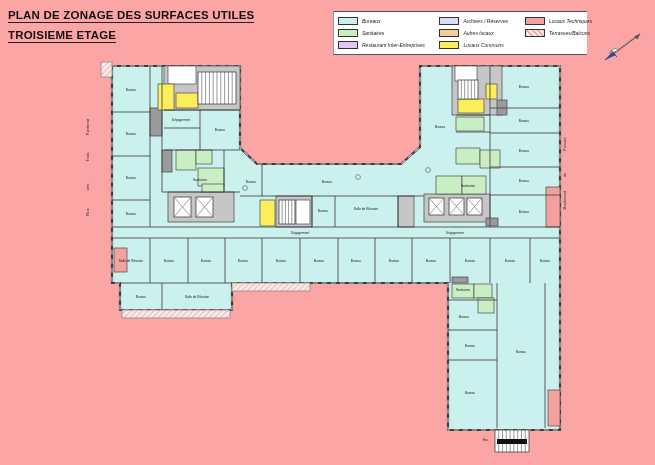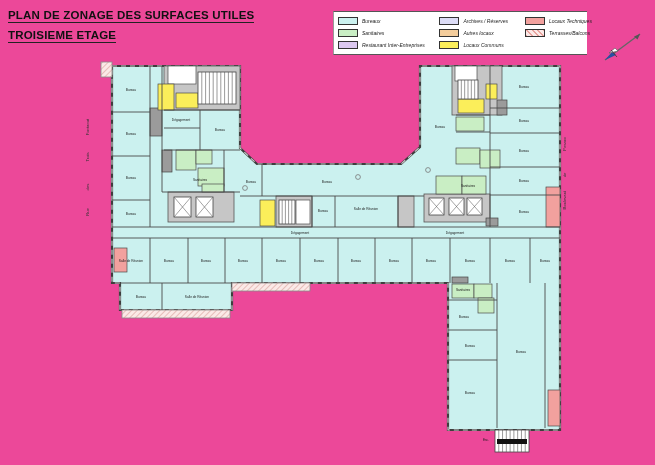--- a/index.html
+++ b/index.html
@@ -1,17 +1,17 @@
 <!DOCTYPE html>
 <html><head>
 <meta charset="utf-8">
 <style>
   html,body{margin:0;padding:0;background:#fff;}
   body{font-family:"Liberation Sans", sans-serif;}
-  .sheet{position:relative;width:655px;height:465px;background:#ec4899;overflow:hidden;}
+  .sheet{position:relative;width:655px;height:465px;background:#fca5a5;overflow:hidden;}
   .title-block{position:absolute;left:8px;top:5px;color:#111;}
   .t-line{display:inline-block;font-weight:bold;font-size:11.5px;letter-spacing:.2px;
           border-bottom:1.6px solid #222;padding-bottom:1px;margin-bottom:2px;white-space:nowrap;}
   .t-break{display:block;height:0;}
   .legend{position:absolute;left:333px;top:11px;width:254px;height:44px;
           border-top:1px solid #555;border-bottom:1px solid #555;border-left:1px solid #999;
           display:flex;align-items:flex-start;padding:4px 2px 2px 4px;box-sizing:border-box;background:#fff;}
   .legend-col{display:flex;flex-direction:column;gap:3px;}
   .legend-col.c1{width:102px;} .legend-col.c2{width:86px;} .legend-col.c3{width:60px;}
   .legend-item{display:flex;align-items:center;height:9px;}

